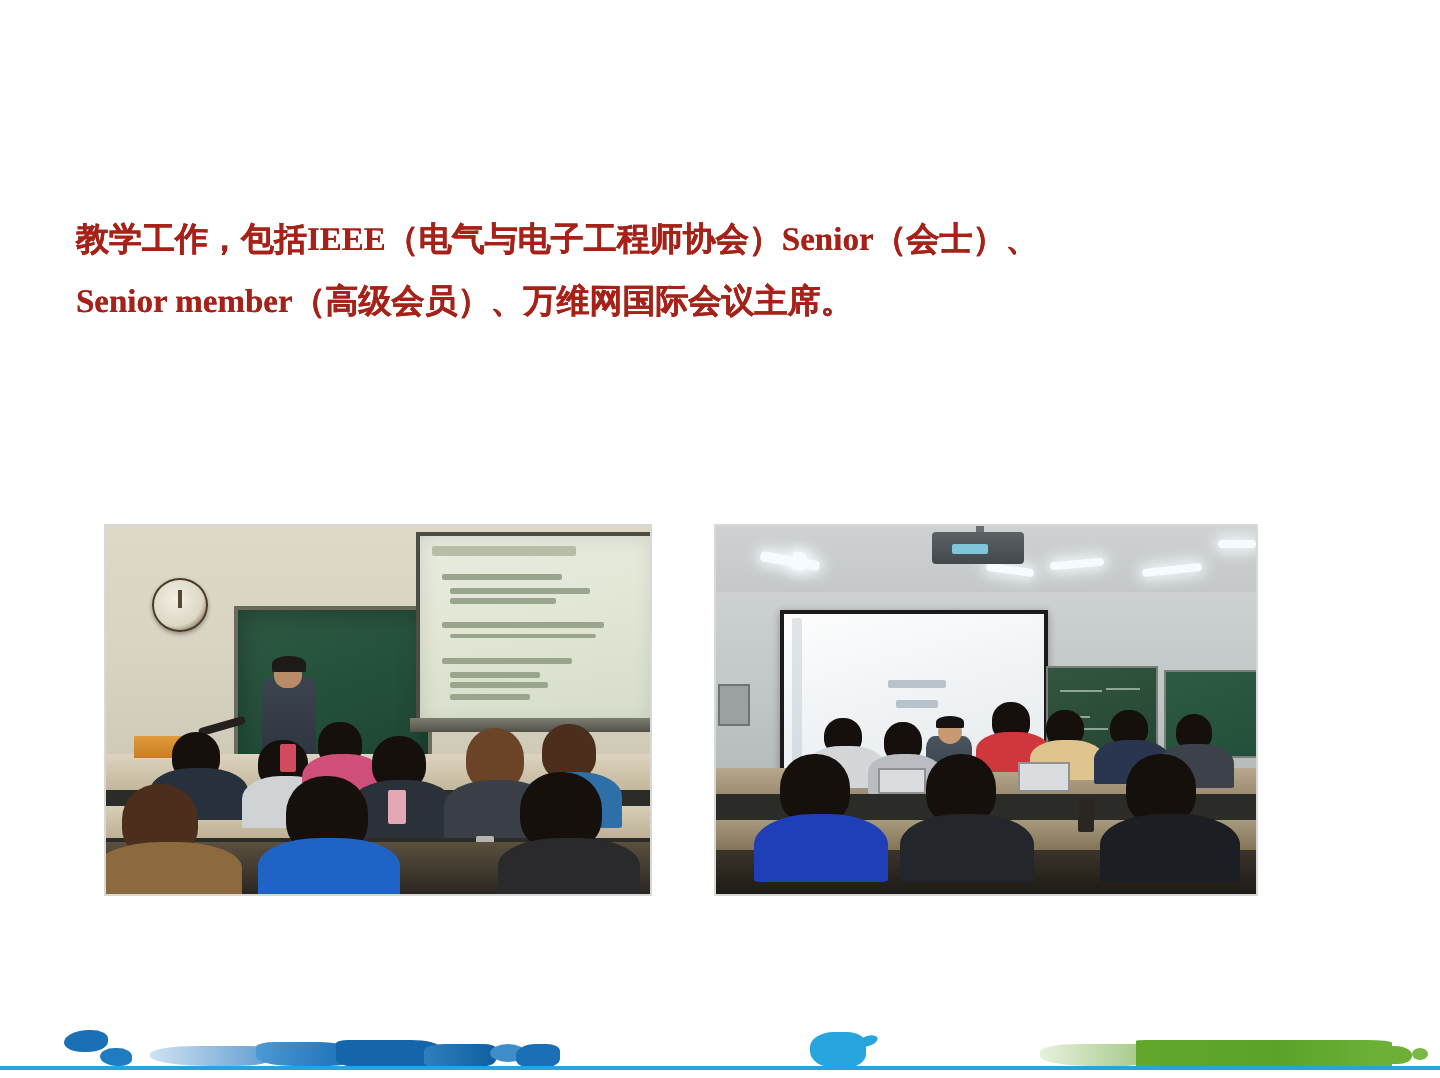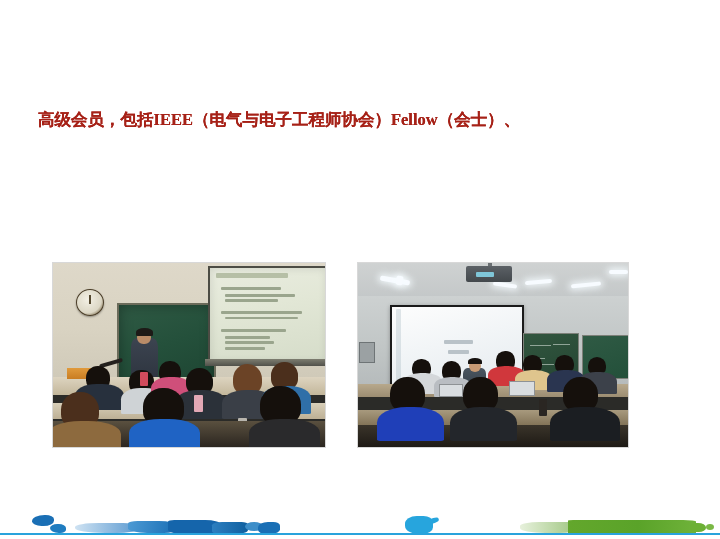--- a/index.html
+++ b/index.html
@@ -321,21 +321,22 @@
     background: #7ab845; border-radius: 50%;
   }
 </style>
 </head>
 <body>
 
 <div id="slide">
 
 
   <div id="body-block">
-    <div class="body-line">高级会员，包括IEEE（电气与电子工程师协会）Fellow（会士）、</div>
+    <div class="body-line">教学工作，包括IEEE（电气与电子工程师协会）Senior（会士）、</div>
+    <div class="body-line">Senior member（高级会员）、万维网国际会议主席。</div>
   </div>
 
   <div class="photo" id="photo-left">
     <div class="photo-inner">
       <div class="lyr" id="L-wall"></div>
       <div class="lyr" id="L-clock"></div>
       <div class="lyr" id="L-board"></div>
 
       <div class="lyr" id="L-screen">
         <div class="scr-title"></div>

